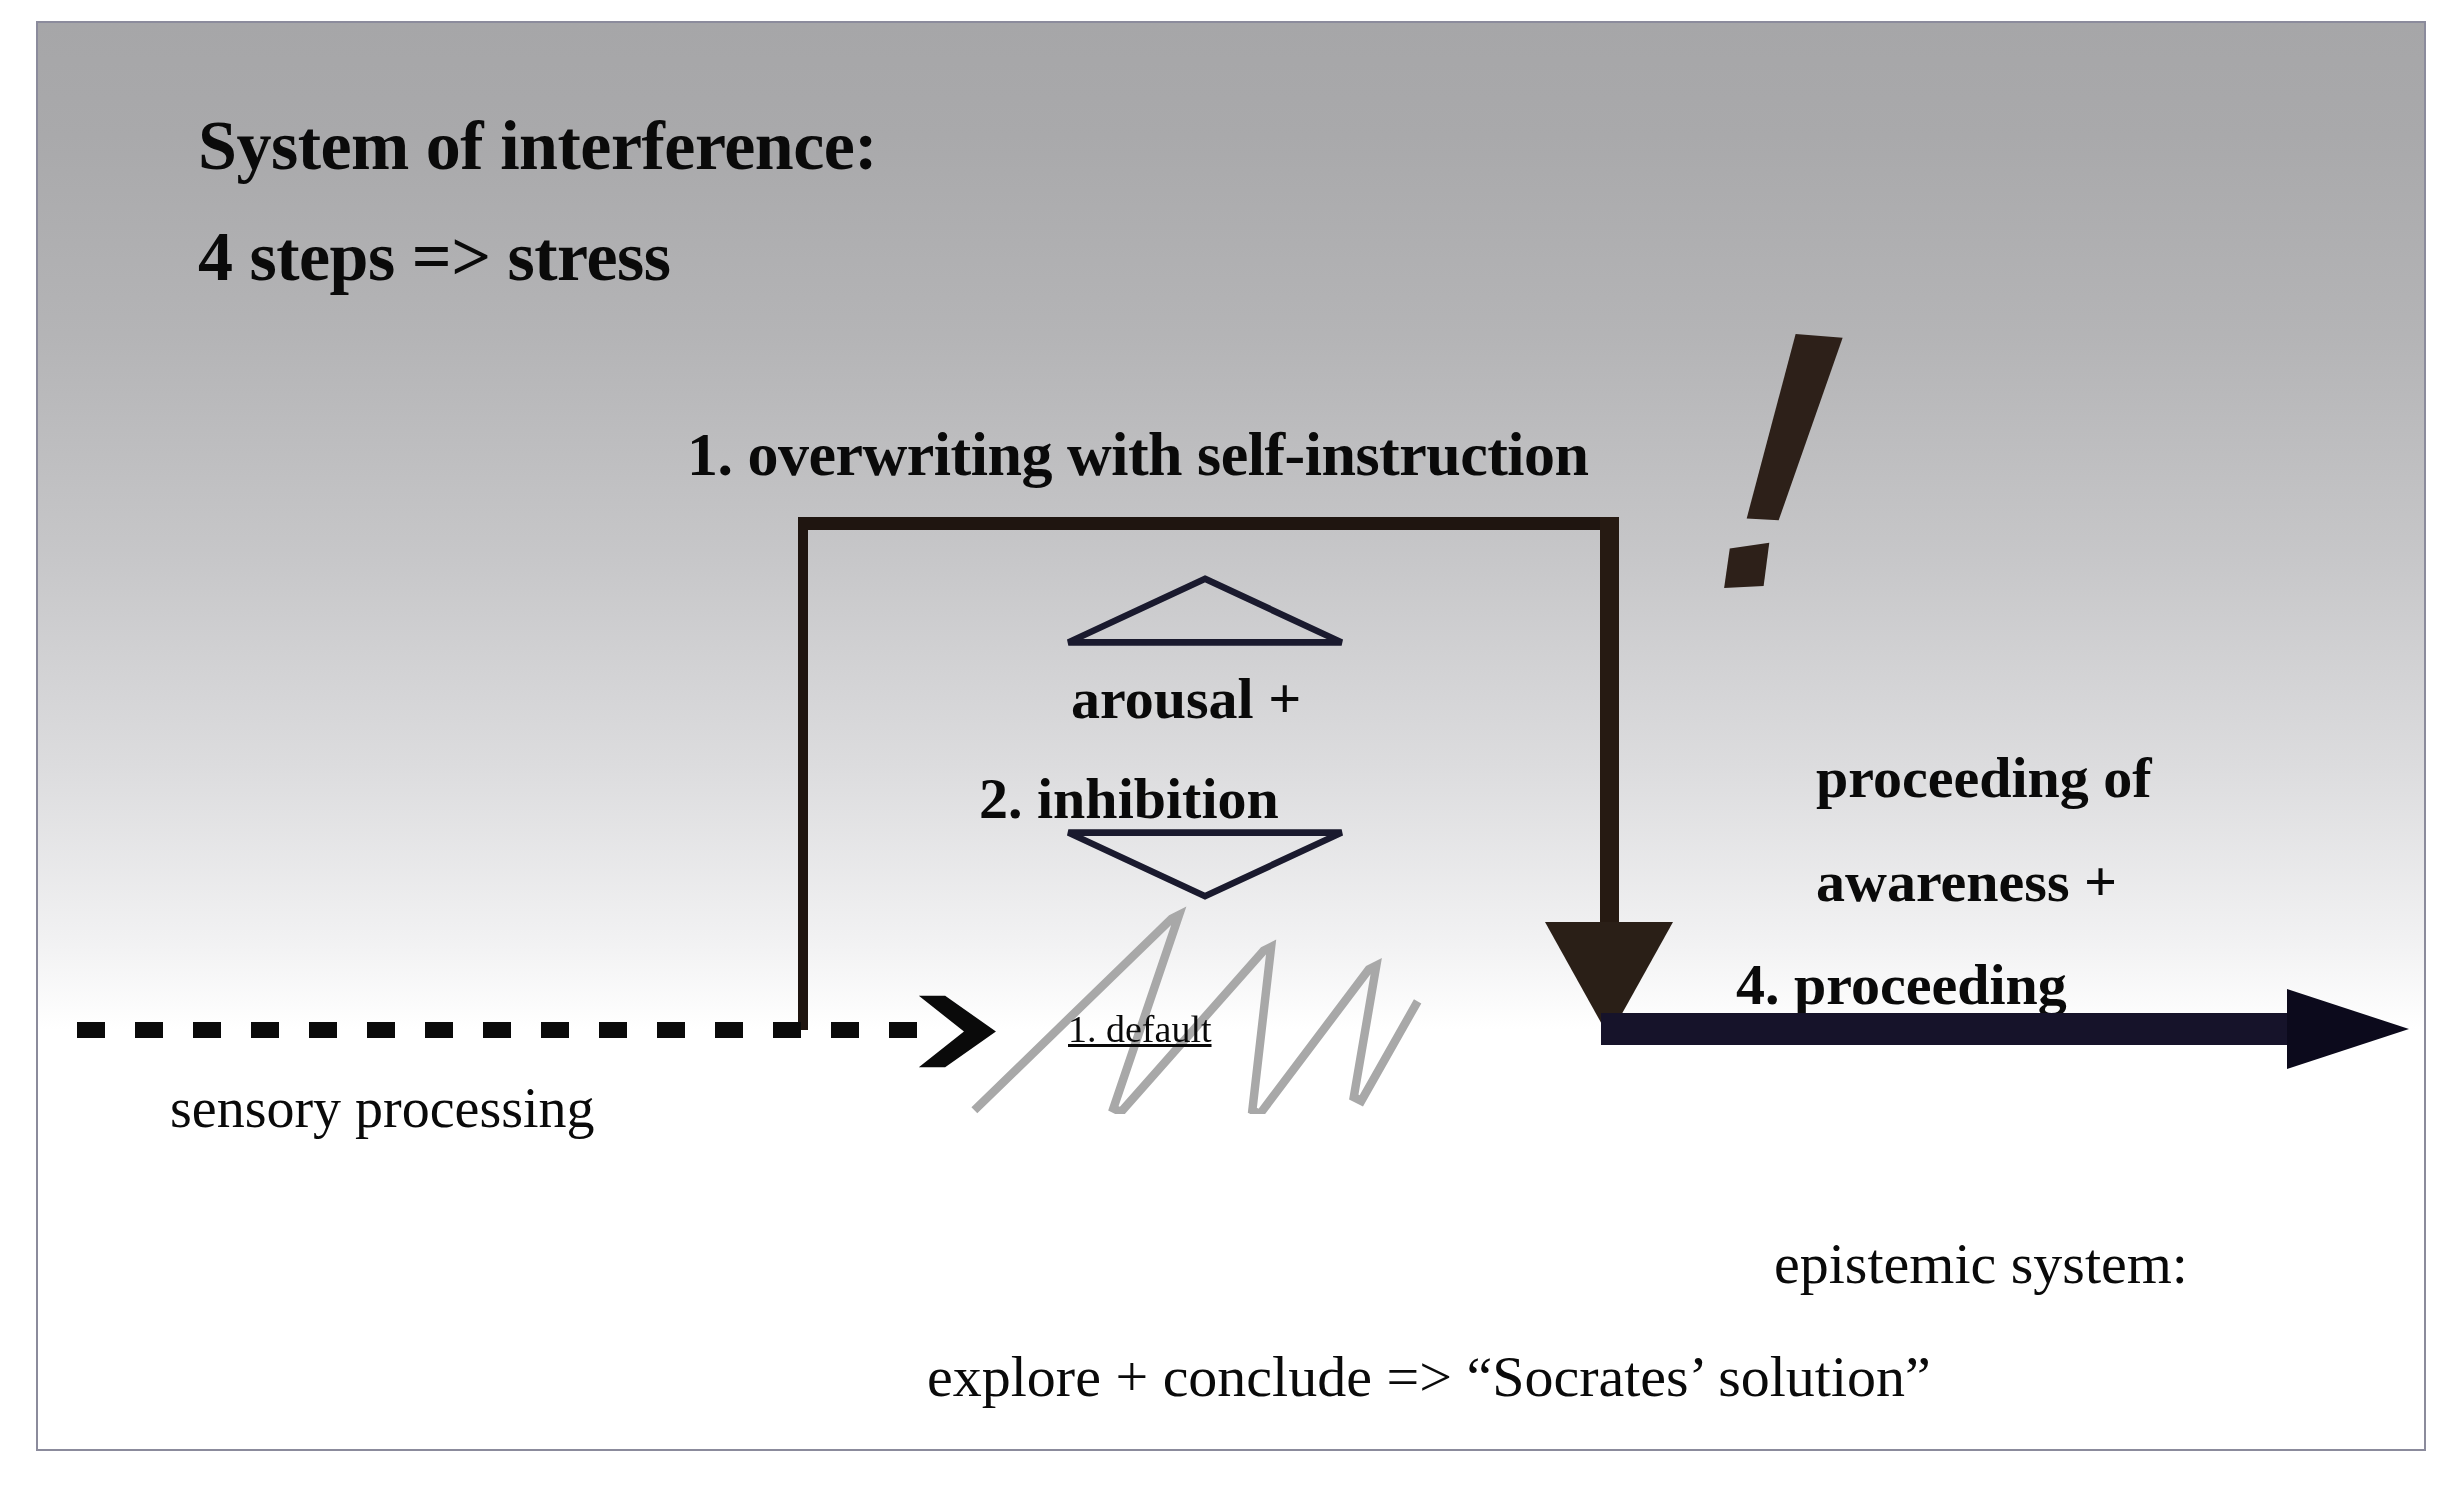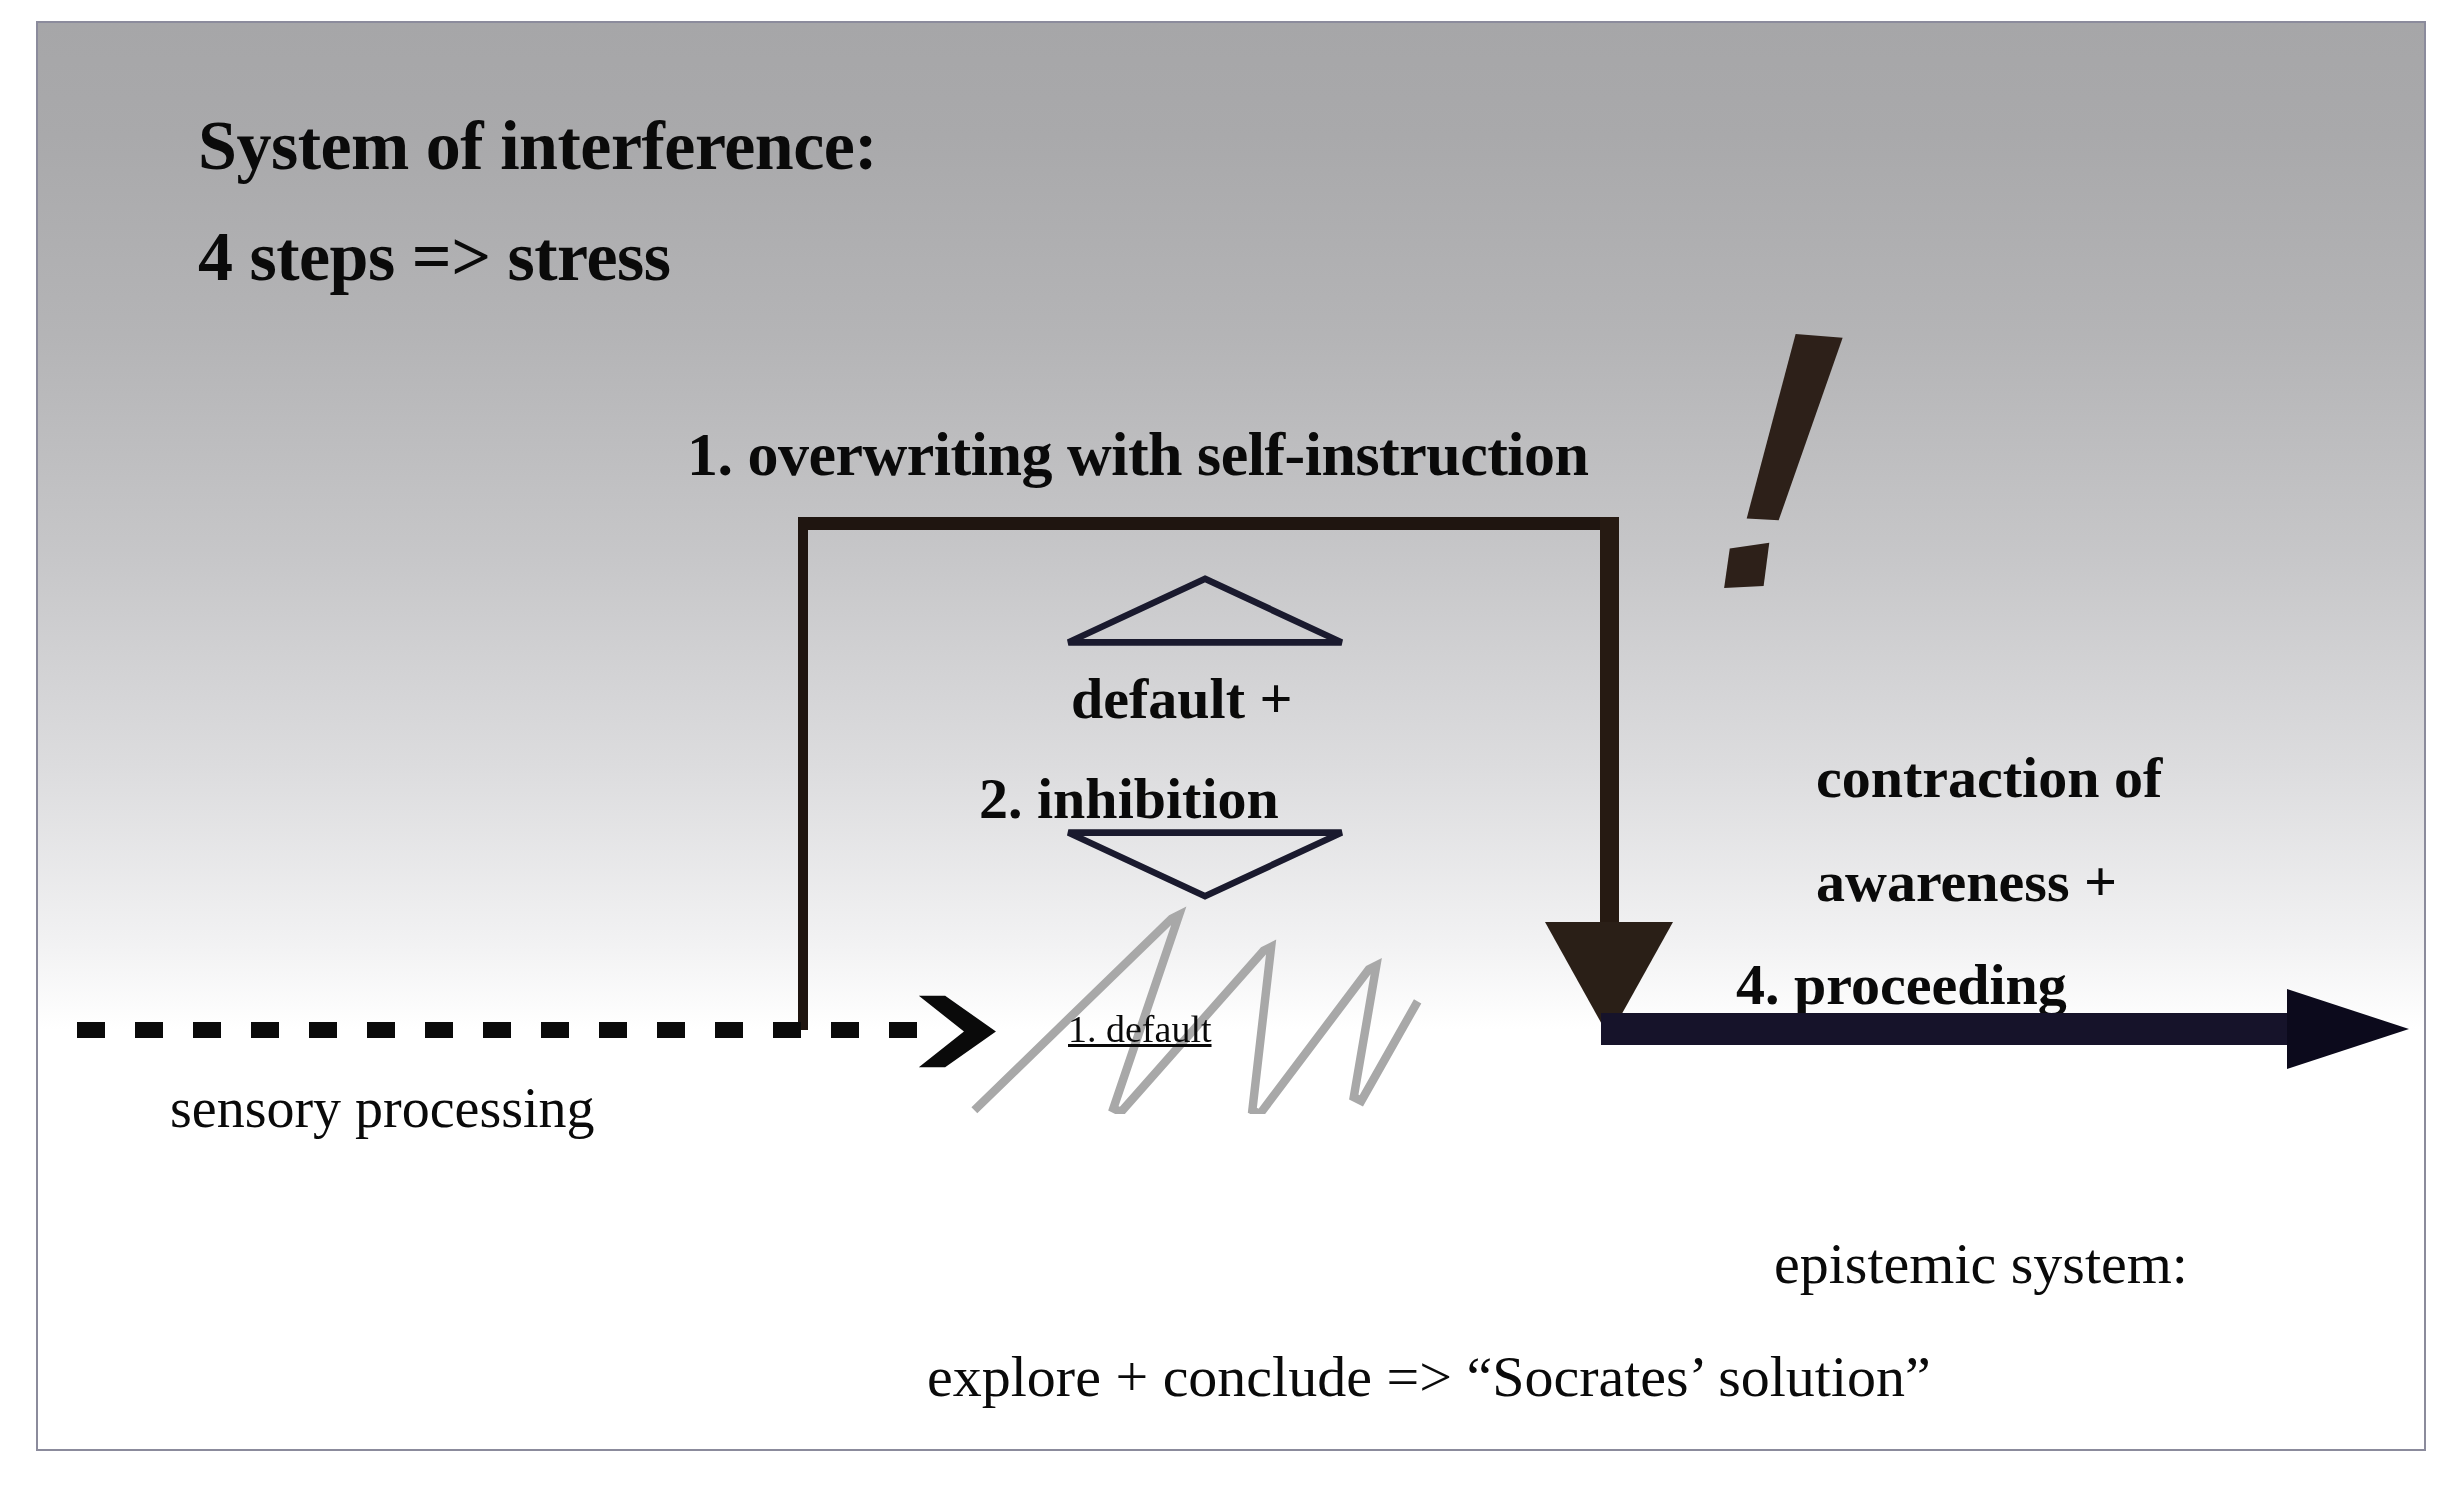--- a/index.html
+++ b/index.html
@@ -173,38 +173,38 @@
     </svg>
 
     <div id="bracket-top"></div>
     <div id="bracket-left"></div>
     <div id="bracket-right"></div>
     <div id="bracket-arrowhead"></div>
 
     <svg id="tri-up" viewBox="0 0 300 78">
       <polygon points="150,4 296,72 4,72" fill="none" stroke="#1a1a2e" stroke-width="7"></polygon>
     </svg>
-    <div class="txt bold-serif" id="arousal-label">default +</div>
+    <div class="txt bold-serif" id="arousal-label">arousal +</div>
     <div class="txt bold-serif" id="inhibition-label">2.  inhibition</div>
     <svg id="tri-down" viewBox="0 0 300 78">
       <polygon points="4,6 296,6 150,74" fill="none" stroke="#1a1a2e" stroke-width="7"></polygon>
     </svg>
 
     <div id="dashed-line"></div>
     <svg id="dash-arrow" viewBox="0 0 90 84">
       <polygon points="6,4 34,4 88,42 34,80 6,80 54,42" fill="#0a0a0a"></polygon>
     </svg>
     <div class="txt reg-serif" id="sensory-label">sensory processing</div>
 
     <svg id="zigzag" viewBox="0 0 480 230">
       <polyline points="4,226 214,22 222,18 152,224 160,228 312,56 320,52 300,226 308,230 424,76 432,72 408,212 416,216 476,110" fill="none" stroke="#a8a8a8" stroke-width="9" stroke-linejoin="miter" stroke-linecap="butt"></polyline>
     </svg>
     <div class="txt reg-serif" id="default-label">1. default</div>
 
-    <div class="txt bold-serif" id="contraction-label">contraction of</div>
+    <div class="txt bold-serif" id="contraction-label">proceeding of</div>
     <div class="txt bold-serif" id="awareness-label">awareness +</div>
     <div class="txt bold-serif" id="proceeding-label">4. proceeding</div>
 
     <div id="main-arrow-shaft"></div>
     <div id="main-arrowhead"></div>
 
     <div class="txt reg-serif" id="epistemic-line2">explore + conclude =&gt; “Socrates’ solution”</div>
     <div class="txt reg-serif" id="epistemic-line1">epistemic system:</div>
 
   </div>

